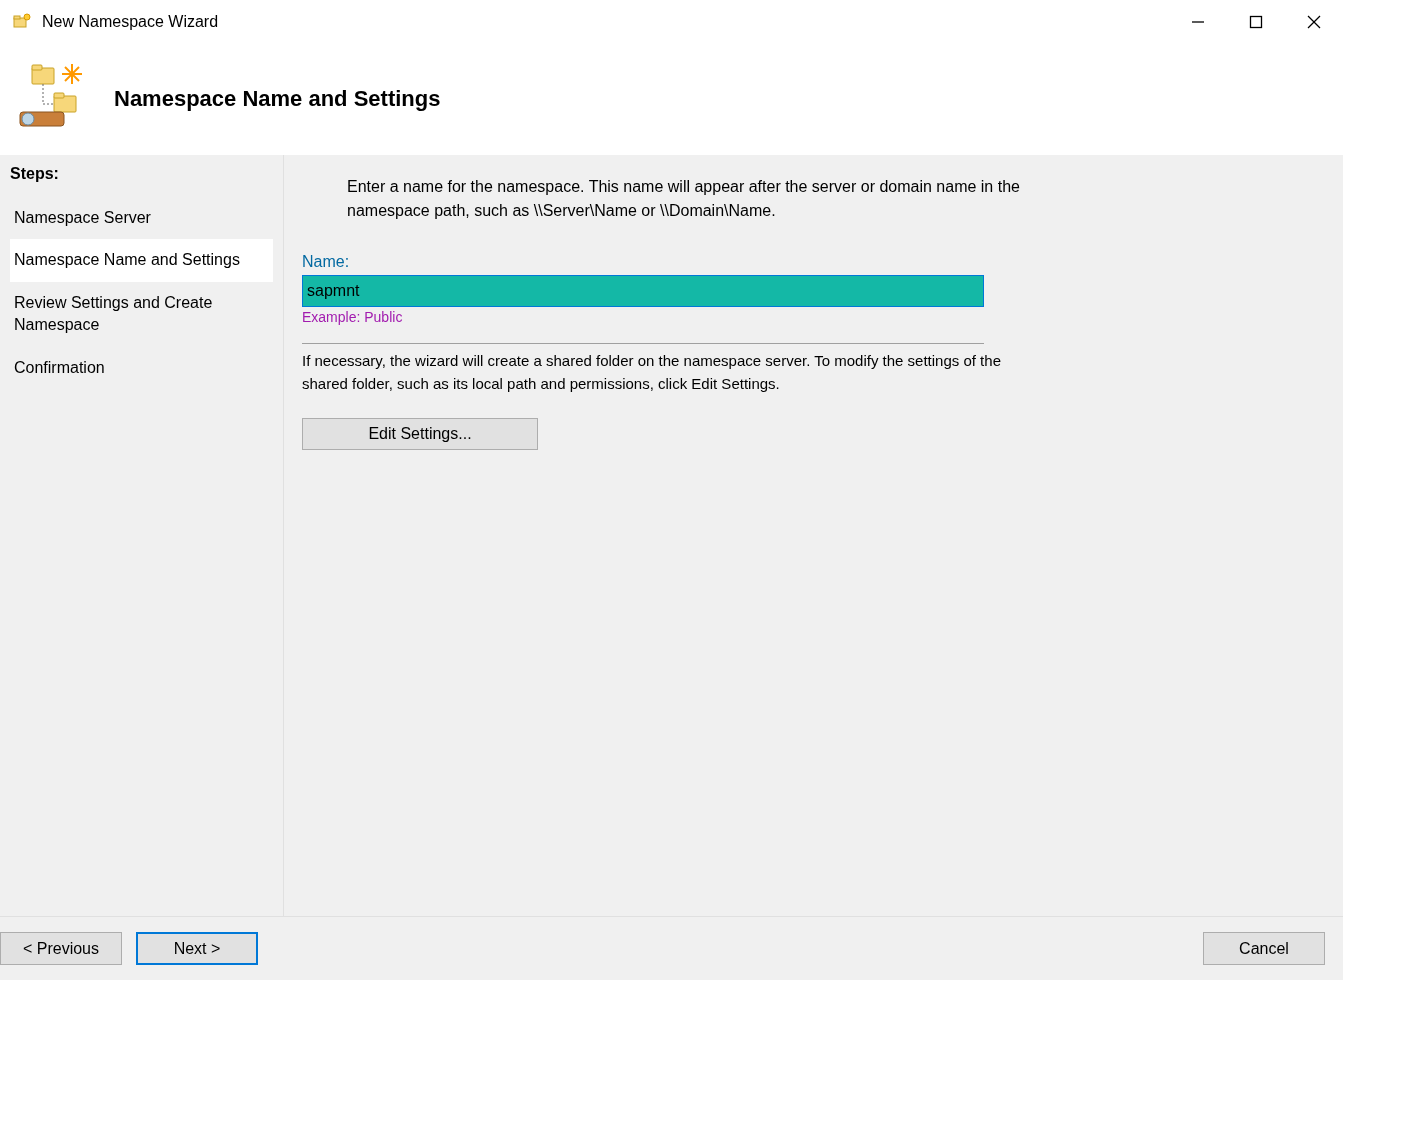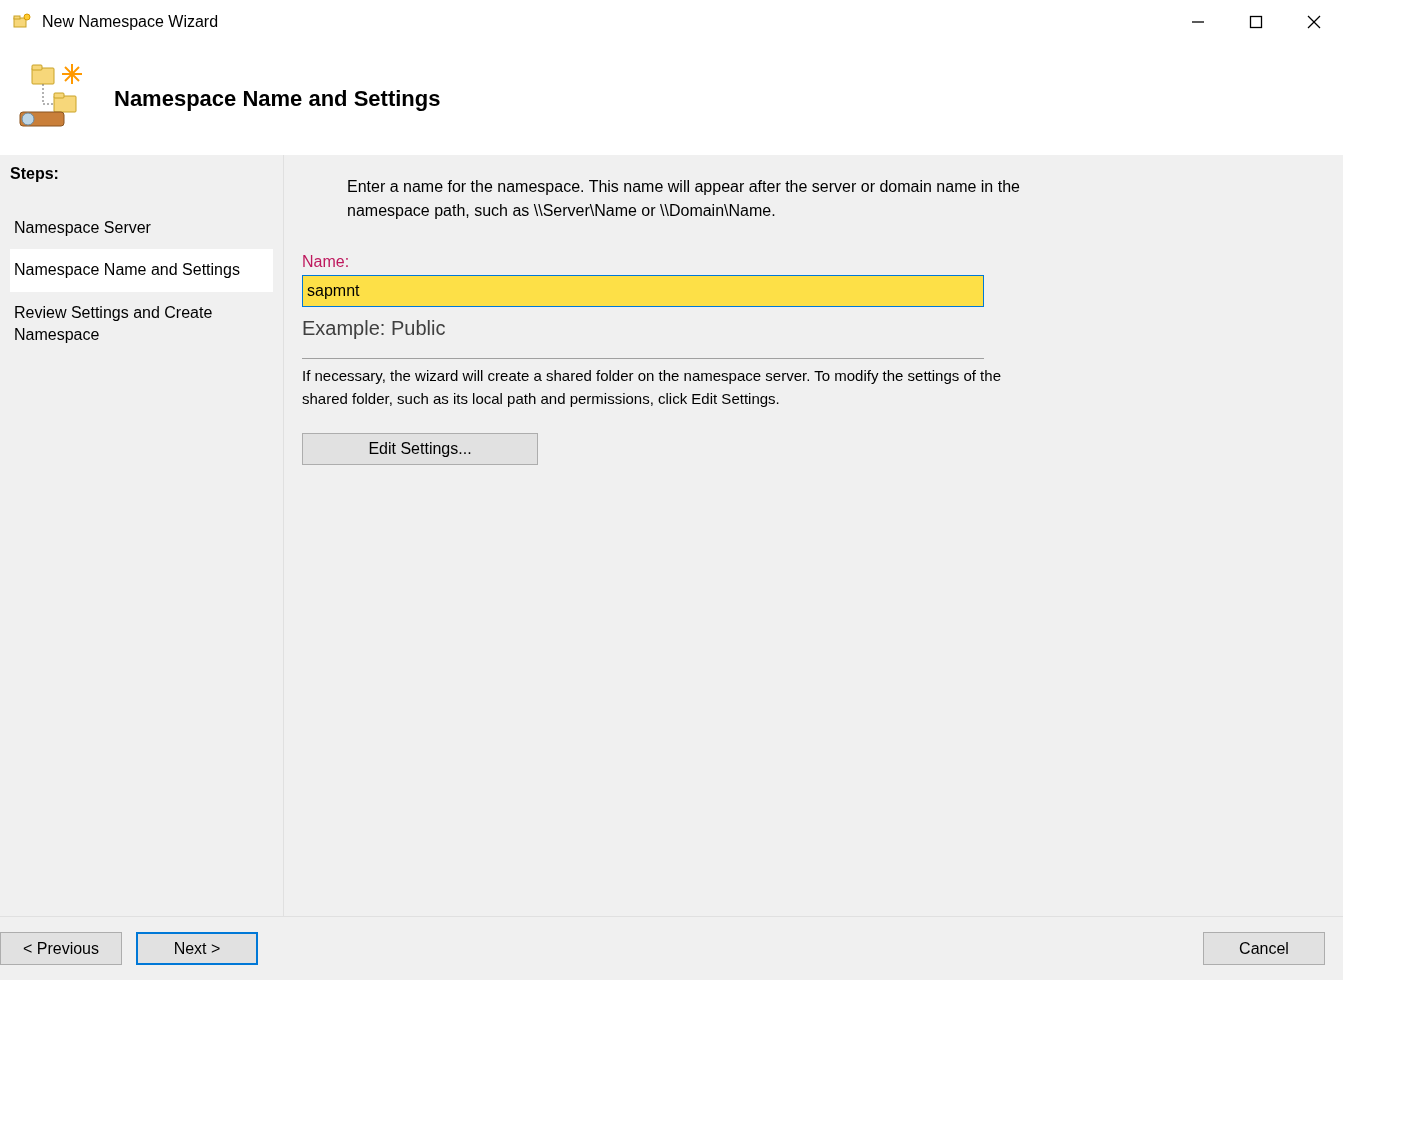--- a/index.html
+++ b/index.html
@@ -70,21 +70,21 @@
 .sidebar {
   width: 284px;
   background: #f0f0f0;
   padding: 10px 10px 10px 10px;
   border-right: 1px solid #e0e0e0;
 }
 .steps-label {
   font-weight: bold;
   font-size: 16px;
   color: #000;
-  margin-bottom: 24px;
+  margin-bottom: 14px;
 }
 .step-item {
   padding: 10px 4px;
   font-size: 16px;
   color: #000;
   line-height: 1.4;
 }
 .step-item.link { color: #000000; cursor: pointer; }
 .step-item.current { background: #fff; }
 .content {
@@ -97,37 +97,37 @@
 .instr {
   font-size: 16px;
   color: #000;
   line-height: 1.5;
   margin-bottom: 30px;
   max-width: 700px;
   margin-left: 45px;
 }
 .label {
   font-size: 16px;
-  color: #be185d;
+  color: #0369a1;
   margin-bottom: 4px;
 }
 .name-input {
   width: 682px;
   height: 32px;
   border: 1px solid #0078d7;
-  background: #fde047;
+  background: #14b8a6;
   font-size: 16px;
   padding: 2px 4px;
   font-family: inherit;
   color: #000;
 }
 .example {
-  font-size: 20px;
-  margin-top: 10px;
-  color: #404040;
+  font-size: 14px;
+  margin-top: 2px;
+  color: #a21caf;
 }
 .hr {
   margin-top: 18px;
   border: none;
   border-top: 1px solid #a0a0a0;
   width: 682px;
 }
 .instr2 {
   margin-top: 6px;
   font-size: 15px;
@@ -226,20 +226,21 @@
     </span>
     <div class="header-title">Namespace Name and Settings</div>
   </div>
 
   <div class="body">
     <div class="sidebar">
       <div class="steps-label">Steps:</div>
       <div class="step-item link">Namespace Server</div>
       <div class="step-item current">Namespace Name and Settings</div>
       <div class="step-item">Review Settings and Create Namespace</div>
+      <div class="step-item">Confirmation</div>
     </div>
 
     <div class="content">
       <div class="instr">Enter a name for the namespace. This name will appear after the server or domain name in the namespace path, such as \\Server\Name or \\Domain\Name.</div>
       <div class="label">Name:</div>
       <input class="name-input" type="text" value="sapmnt" style="">
       <div class="example">Example: Public</div>
       <hr class="hr">
       <div class="instr2">If necessary, the wizard will create a shared folder on the namespace server. To modify the settings of the shared folder, such as its local path and permissions, click Edit Settings.</div>
       <button class="edit-btn">Edit Settings...</button>

